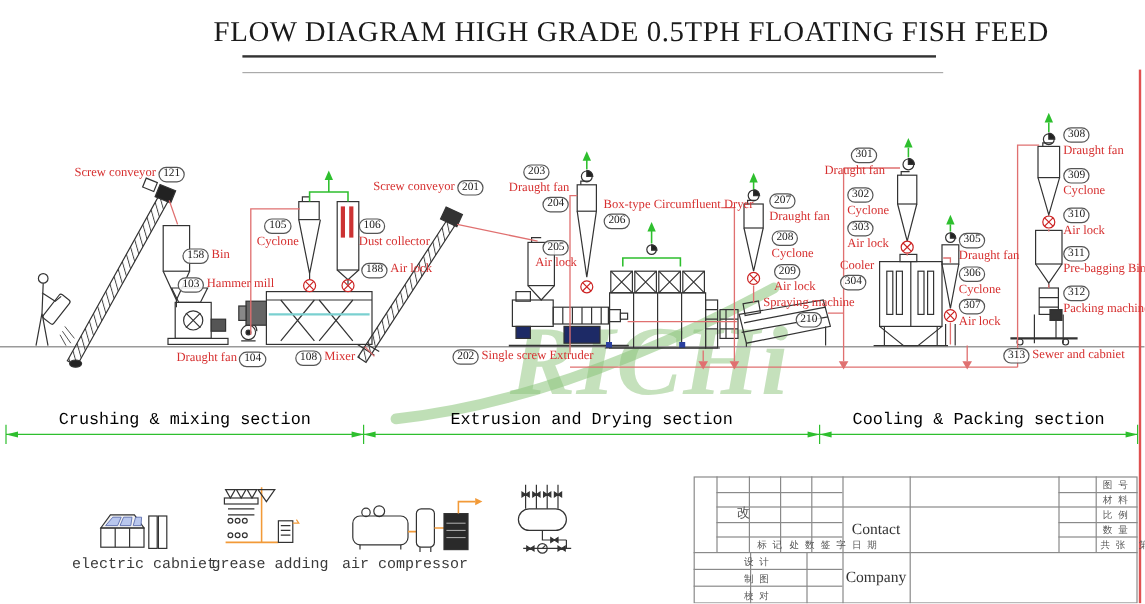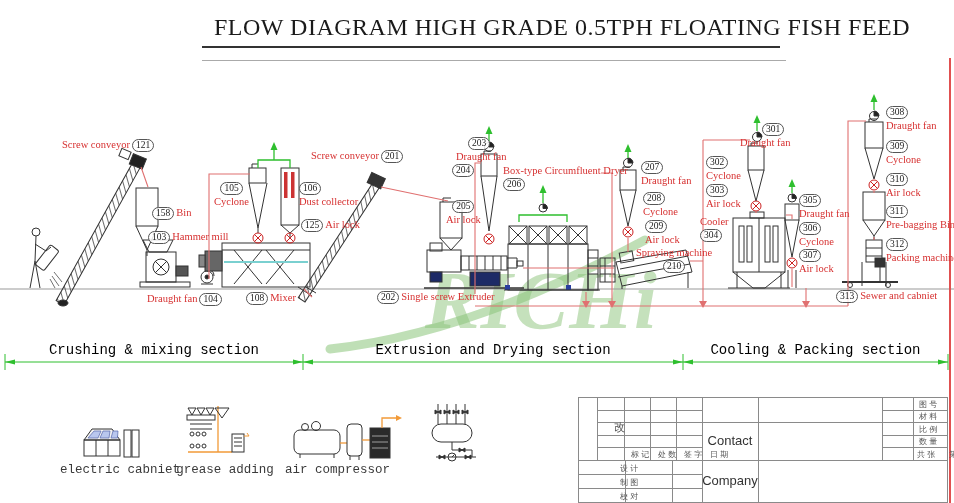--- a/index.html
+++ b/index.html
@@ -3,39 +3,39 @@
 <meta charset="utf-8">
 <style>
   html,body{margin:0;padding:0;background:#fff;}
   #stage{position:relative;width:954px;height:503px;background:#ffffff;overflow:hidden;
          font-family:"Liberation Serif",serif;}
   #stage svg{position:absolute;left:0;top:0;}
   .abs{position:absolute;}
   
   #title{position:absolute;left:178px;top:14px;width:600px;text-align:right;
          font-size:24px;letter-spacing:0.5px;color:#1a1a1a;white-space:nowrap;
-         font-family:"Liberation Serif",serif;margin-left:36px;}
+         font-family:"Liberation Serif",serif;}
   .rule{position:absolute;background:#333;}
   
   .eq{position:absolute;display:flex;align-items:center;gap:2px;white-space:nowrap;
       font-size:10.5px;color:#d63030;line-height:1.15;}
   .eq.col{flex-direction:column;align-items:flex-start;gap:1px;}
   .eq.colc{flex-direction:column;align-items:center;gap:1px;}
   .oval{display:inline-block;border:1px solid #555;border-radius:8px;padding:0 3px;
         color:#222;font-size:9.5px;line-height:11px;background:rgba(255,255,255,.85);}
   
   .sec-label{position:absolute;font-family:"Liberation Mono",monospace;font-size:14px;
              color:#000000;text-align:center;white-space:nowrap;}
   .legend-label{position:absolute;font-family:"Liberation Mono",monospace;font-size:12.5px;
              color:#3a3a3a;text-align:center;white-space:nowrap;}
   
   .tb-line{position:absolute;background:#8a8a8a;}
-  .tb-text{position:absolute;color:#555;font-size:8px;font-family:Liberation Sans, sans-serif;
+  .tb-text{position:absolute;color:#555;font-size:8px;font-family:Liberation Mono, monospace;
            white-space:nowrap;padding-left:32px;}
-  .tb-en{position:absolute;color:#333;font-family:Liberation Sans, sans-serif;font-size:13px;
+  .tb-en{position:absolute;color:#333;font-family:Liberation Serif, serif;font-size:13px;
          text-align:center;white-space:nowrap;}
   .edge-line{position:absolute;background:#e05050;}
 </style>
 </head>
 <body>
 
 <div id="stage">
 
   <svg width="954" height="503" viewBox="0 0 954 503">
     <defs>
@@ -368,36 +368,36 @@
     </div>
   <div class="eq colc" style="left:214px;top:182px">
       <span class="oval">105</span>
       <span>Cyclone</span>
     </div>
   <div class="eq col" style="left:299px;top:182px">
       <span class="oval">106</span>
       <span>Dust collector</span>
     </div>
   <div class="eq" style="left:301px;top:219px">
-      <span class="oval">125</span>
+      <span class="oval">188</span>
       <span>Air lock</span>
     </div>
   <div class="eq" style="left:246px;top:292px">
       <span class="oval">108</span>
       <span>Mixer</span>
     </div>
   <div class="eq" style="left:311px;top:150px">
       <span>Screw conveyor</span>
       <span class="oval">201</span>
     </div>
   <div class="eq" style="left:377px;top:291px">
       <span class="oval">202</span>
       <span>Single screw Extruder</span>
     </div>
-  <div class="eq col" style="left:456px;top:137px">
+  <div class="eq col" style="left:424px;top:137px">
       <span class="oval" style="margin-left:12px">203</span>
       <span>Draught fan</span>
     </div>
   <div class="eq" style="left:452px;top:164px">
       <span class="oval">204</span>
     </div>
   <div class="eq colc" style="left:446px;top:200px">
       <span class="oval">205</span>
       <span>Air lock</span>
     </div>
@@ -414,21 +414,21 @@
       <span>Cyclone</span>
     </div>
   <div class="eq col" style="left:645px;top:220px">
       <span class="oval">209</span>
       <span>Air lock</span>
     </div>
   <div class="eq colc" style="left:636px;top:247px">
       <span>Spraying machine</span>
       <span class="oval">210</span>
     </div>
-  <div class="eq col" style="left:740px;top:123px">
+  <div class="eq col" style="left:687px;top:123px">
       <span class="oval" style="margin-left:22px">301</span>
       <span>Draught fan</span>
     </div>
   <div class="eq col" style="left:706px;top:156px">
       <span class="oval">302</span>
       <span>Cyclone</span>
     </div>
   <div class="eq col" style="left:706px;top:184px">
       <span class="oval">303</span>
       <span>Air lock</span>

